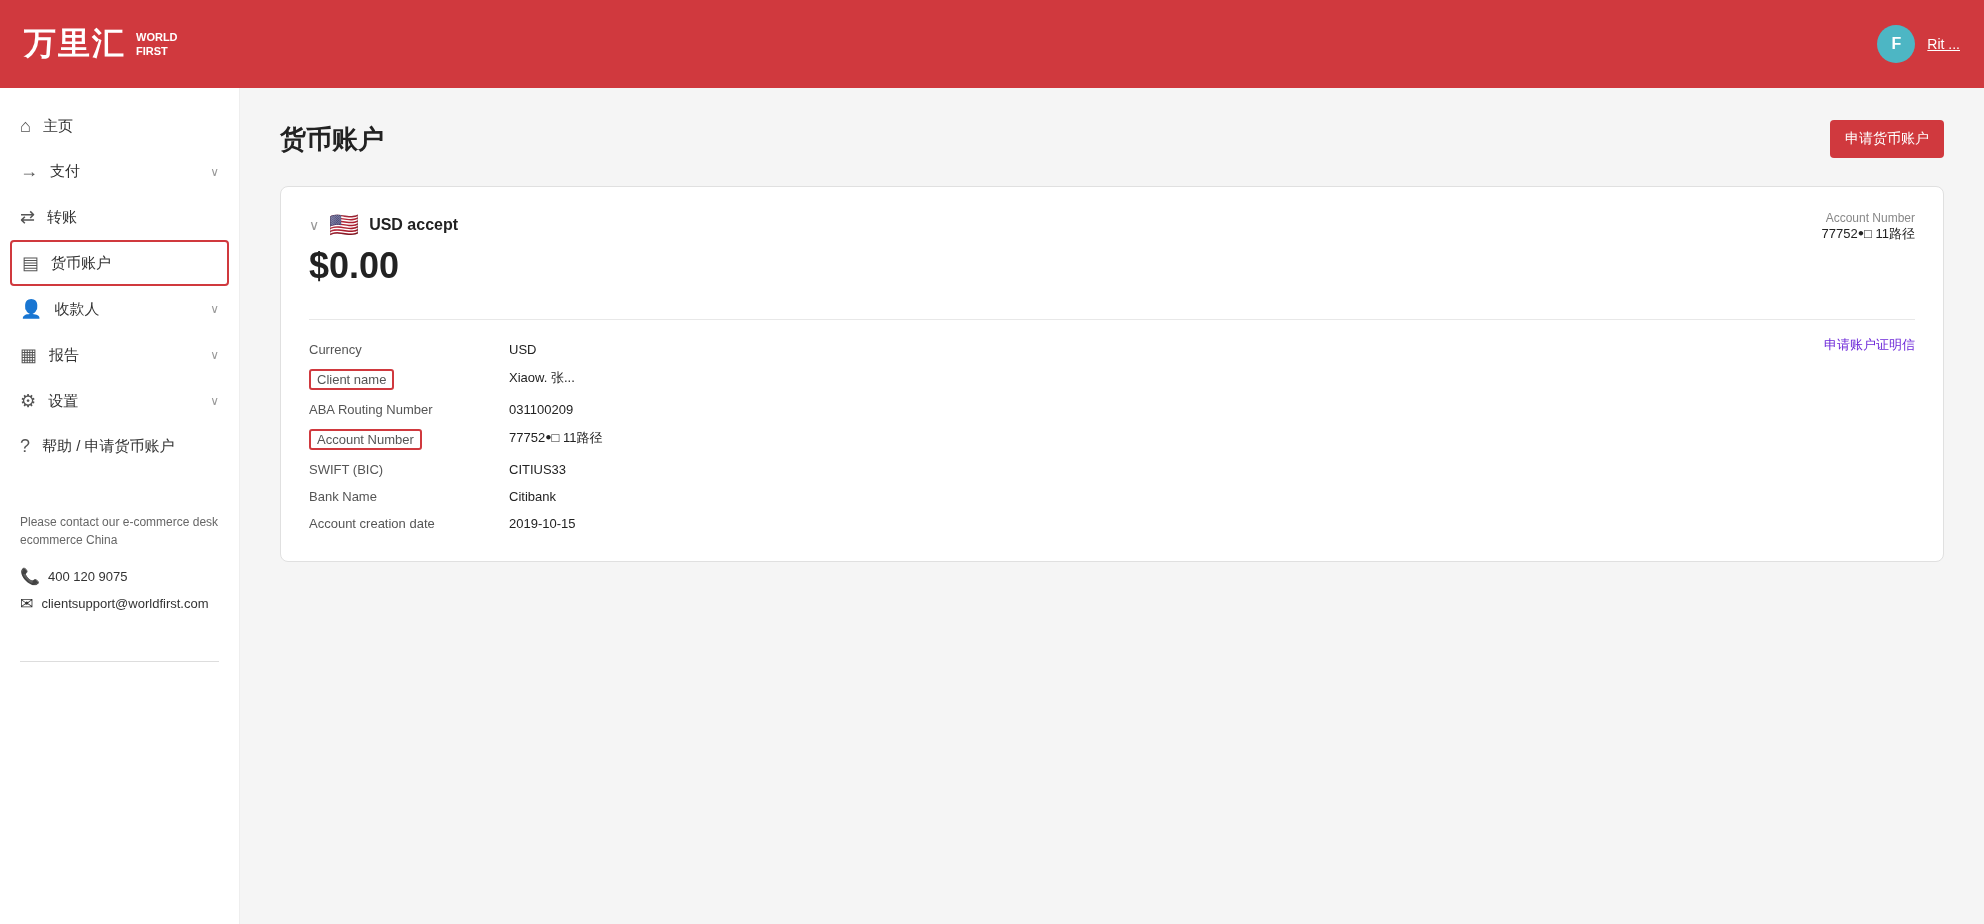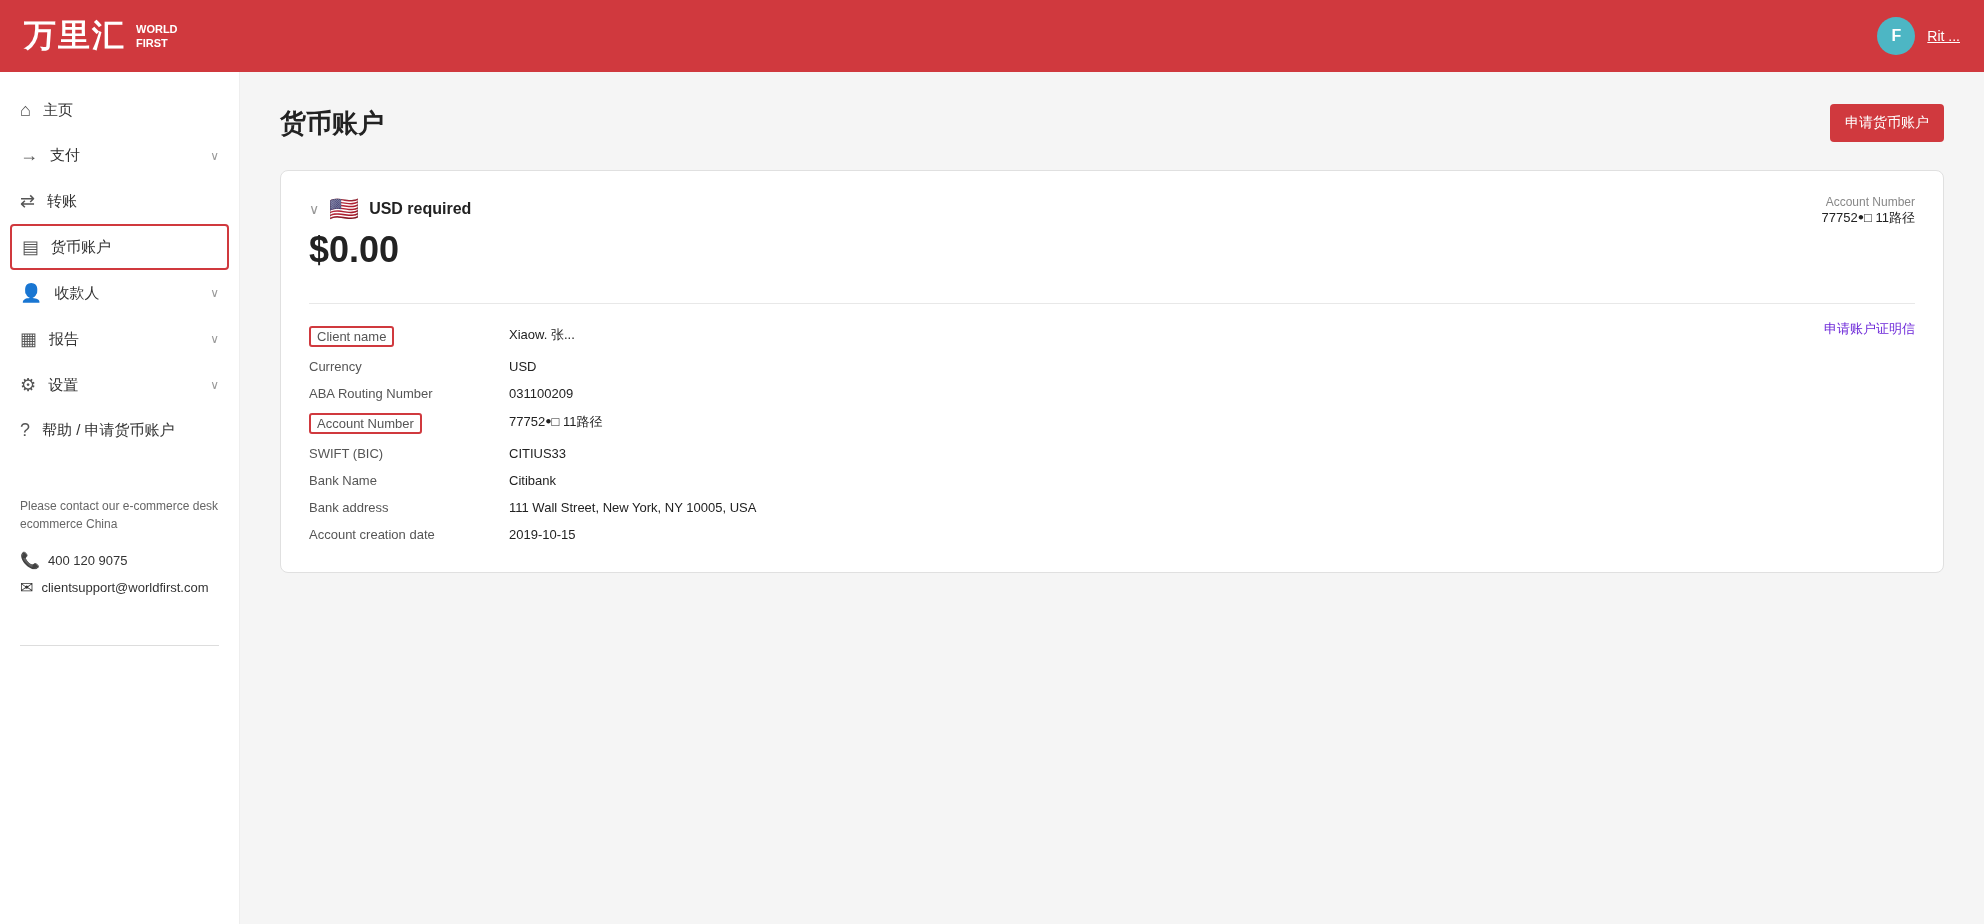--- a/index.html
+++ b/index.html
@@ -1,21 +1,21 @@
 <!DOCTYPE html>
 <html><head>
   <meta charset="utf-8">
   <style>
     * { box-sizing: border-box; margin: 0; padding: 0; }
     body { font-family: -apple-system, BlinkMacSystemFont, 'Segoe UI', sans-serif; background: #f5f5f5; min-height: 924px; }
 
     
     .header {
       background: #d0393e;
-      height: 72px;
+      height: 88px;
       display: flex;
       align-items: center;
       justify-content: space-between;
       padding: 0 24px;
     }
     .logo-area {
       display: flex;
       align-items: center;
       gap: 10px;
     }
@@ -322,48 +322,48 @@
       <button class="apply-btn">申请货币账户</button>
     </div>
 
     <div class="account-card">
 
       <div class="account-top-row">
         <div class="account-balance-section">
           <div class="account-header">
             <span class="account-chevron">∨</span>
             <span class="flag-icon">🇺🇸</span>
-            <span class="account-type">USD required</span>
+            <span class="account-type">USD accept</span>
           </div>
           <div class="account-balance">$0.00</div>
         </div>
         <div class="account-number-top">
           <div class="account-number-label">Account Number</div>
           <div class="account-number-value">77752ꔷ□ 11路径</div>
         </div>
       </div>
 
       <hr class="account-divider">
 
       <div class="details-area">
         <div class="details-table">
 
           <div class="detail-row">
+            <span class="detail-label">Currency</span>
+            <span class="detail-value">USD</span>
+          </div>
+
+          <div class="detail-row">
             <span class="detail-label">
               <span class="highlight-box">Client name</span>
             </span>
             <span class="detail-value">Xiaow. 张...</span>
           </div>
 
           <div class="detail-row">
-            <span class="detail-label">Currency</span>
-            <span class="detail-value">USD</span>
-          </div>
-
-          <div class="detail-row">
             <span class="detail-label">ABA Routing Number</span>
             <span class="detail-value">031100209</span>
           </div>
 
           <div class="detail-row">
             <span class="detail-label">
               <span class="highlight-box">Account Number</span>
             </span>
             <span class="detail-value masked">77752ꔷ□ 11路径</span>
           </div>
@@ -371,24 +371,20 @@
           <div class="detail-row">
             <span class="detail-label">SWIFT (BIC)</span>
             <span class="detail-value">CITIUS33</span>
           </div>
 
           <div class="detail-row">
             <span class="detail-label">Bank Name</span>
             <span class="detail-value">Citibank</span>
           </div>
 
-          <div class="detail-row">
-            <span class="detail-label">Bank address</span>
-            <span class="detail-value">111 Wall Street, New York, NY 10005, USA</span>
-          </div>
 
           <div class="detail-row">
             <span class="detail-label">Account creation date</span>
             <span class="detail-value">2019-10-15</span>
           </div>
 
 
         </div>
 
         <a class="statement-link">申请账户证明信</a>

